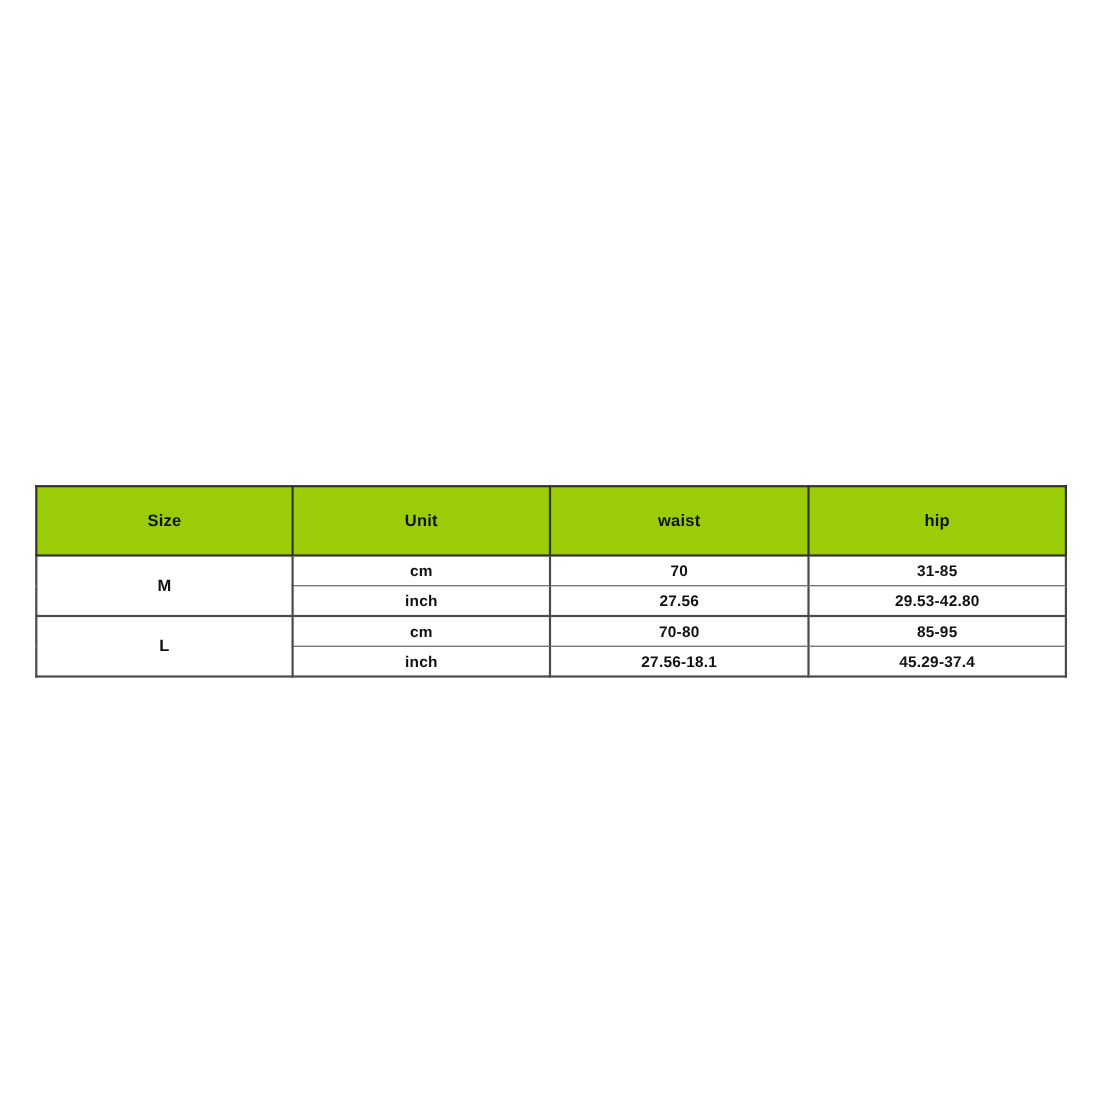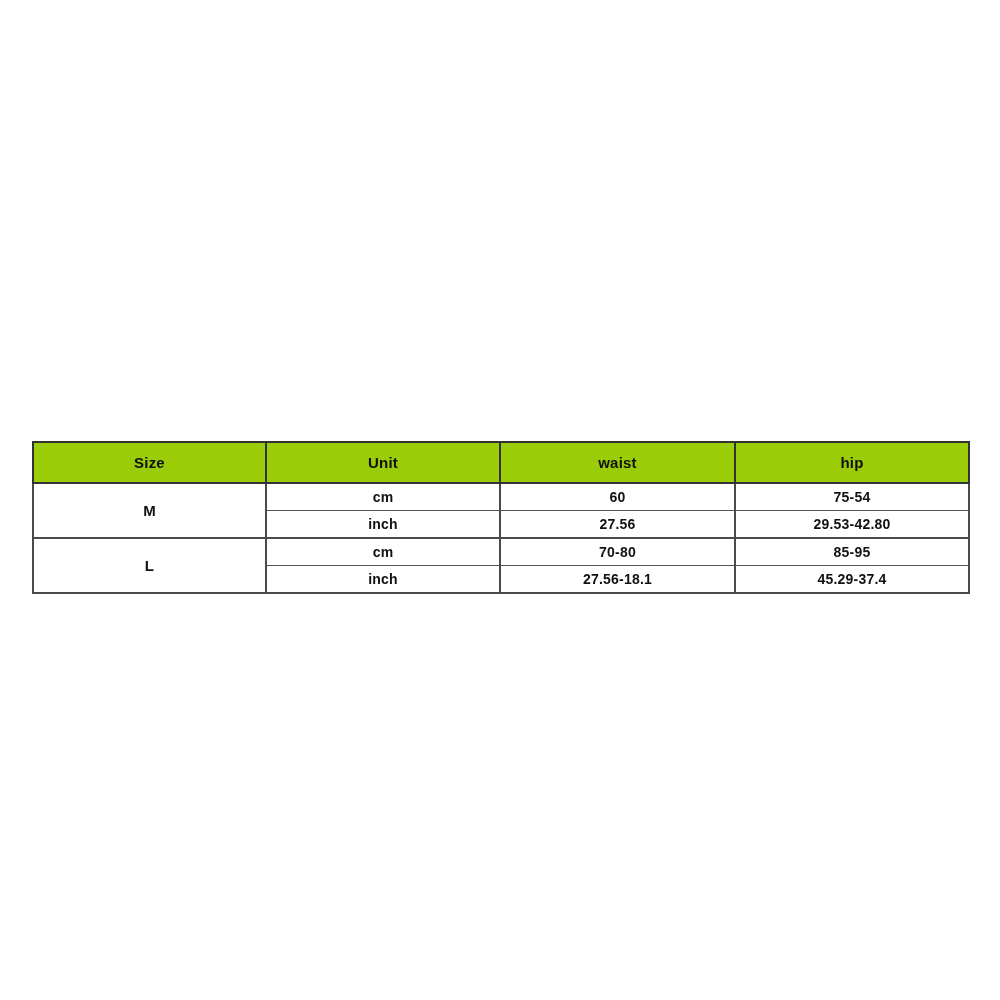--- a/index.html
+++ b/index.html
@@ -43,21 +43,21 @@
   
   table.size-chart thead th {
     background: #9ACD07;
     color: #111111;
     font-weight: bold;
     font-size: 15px;
     height: 39px;
     text-align: center;
     vertical-align: middle;
     border: 2px solid #333333;
-    padding: 0;
+    padding: 11px;
     letter-spacing: 0.2px;
   }
 
   
   table.size-chart tbody td {
     background: #ffffff;
     color: #111111;
     font-weight: bold;
     font-size: 14px;
     height: 26px;
@@ -109,22 +109,22 @@
           <th>Unit</th>
           <th>waist</th>
           <th>hip</th>
         </tr>
       </thead>
       <tbody>
 
         <tr class="group-start">
           <td class="size-cell" rowspan="2">M</td>
           <td>cm</td>
-          <td>60</td>
-          <td>75-54</td>
+          <td>70</td>
+          <td>31-85</td>
         </tr>
         <tr class="group-end">
           <td>inch</td>
           <td>27.56</td>
           <td>29.53-42.80</td>
         </tr>
 
         <tr class="group-start">
           <td class="size-cell" rowspan="2">L</td>
           <td>cm</td>

